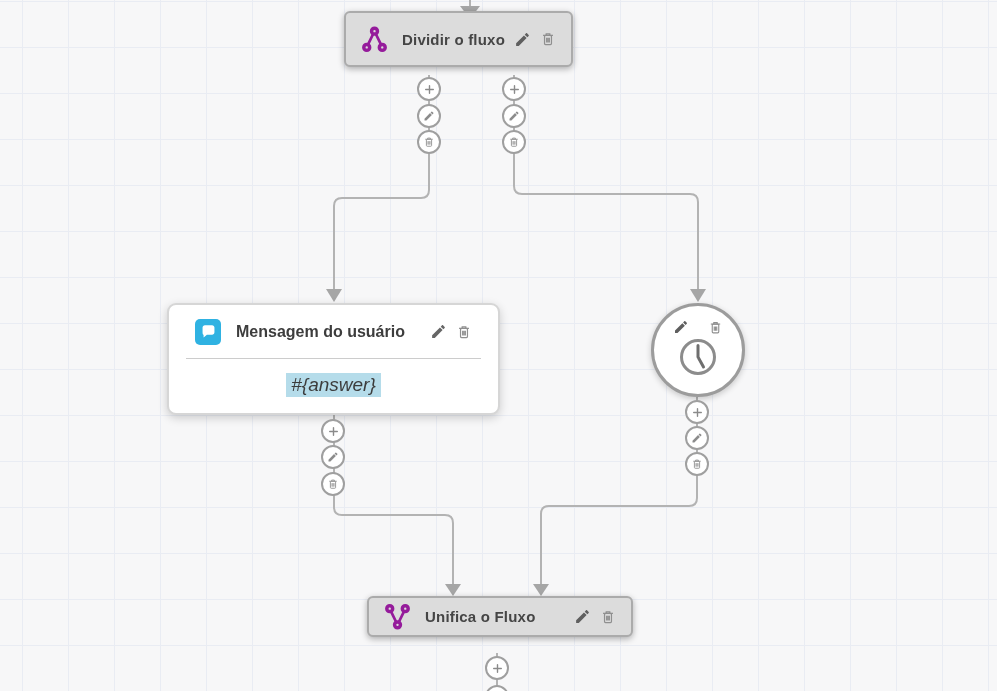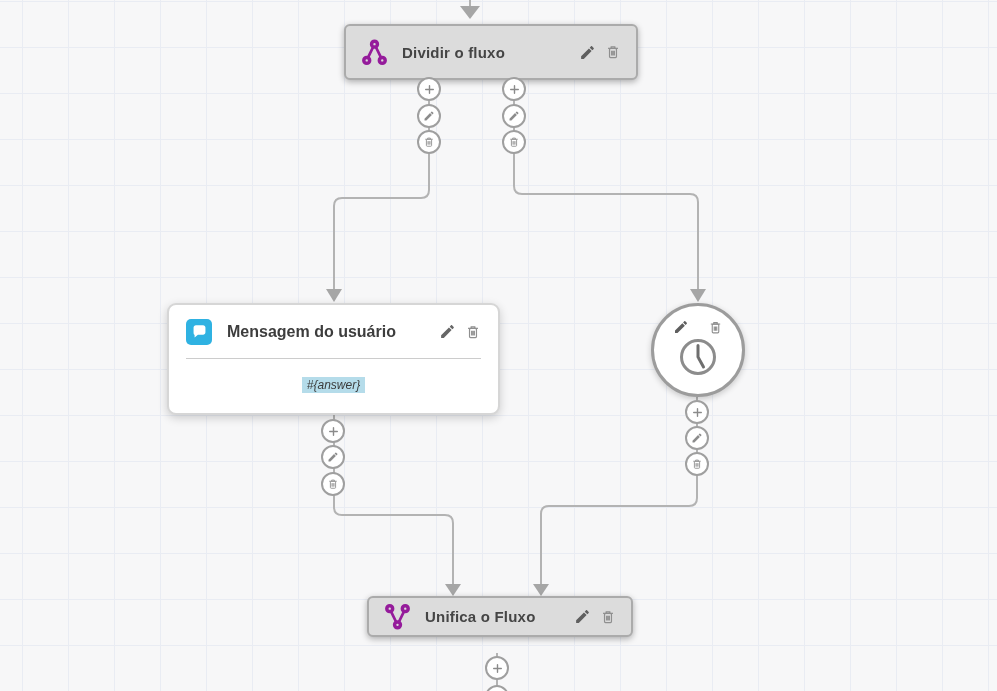--- a/index.html
+++ b/index.html
@@ -31,34 +31,34 @@
     margin-left:14px;letter-spacing:0.2px;
   }
   .node-white{
     background:#ffffff;
     border:2px solid #d6d6d6;
     border-radius:9px;
     box-shadow:0 3px 10px rgba(0,0,0,0.18);
   }
   .wheader{
     display:flex;align-items:center;
-    height:53px;padding:0 17px;
+    height:53px;padding:0 26px;
   }
   .wheader .ntitle{
     flex:1;
     font-size:16px;font-weight:bold;color:#3d3d3d;
     margin-left:15px;
   }
   .divider{border-top:1px solid #cccccc;margin:0 17px;}
   .wbody{
     height:52px;display:flex;align-items:center;justify-content:center;
   }
   .hl{
     background:#b5dcea;
-    font-style:italic;font-size:12px;color:#3c3c3c;
+    font-style:italic;font-size:19px;color:#3c3c3c;
     padding:1px 5px;
   }
   .act{display:inline-flex;align-items:center;justify-content:center;cursor:pointer;}
   .act + .act{margin-left:9px;}
   .chat-badge{
     width:26px;height:26px;border-radius:5px;
     display:flex;align-items:center;justify-content:center;
     flex:0 0 auto;
   }
   .node-circle{
@@ -94,21 +94,21 @@
     </g>
     <g fill="#a6a6a6" stroke="none">
       <polygon points="460,6 480,6 470,19"></polygon>
       <polygon points="326,289 342,289 334,302"></polygon>
       <polygon points="690,289 706,289 698,302"></polygon>
       <polygon points="445,584 461,584 453,596"></polygon>
       <polygon points="533,584 549,584 541,596"></polygon>
     </g>
   </svg>
 
-  <div class="node node-gray" style="left:344px;top:24px;width:294px;height:56px;">
+  <div class="node node-gray" style="left:344px;top:11px;width:229px;height:56px;">
     <span style="display:inline-flex;">
       <svg width="27" height="27" viewBox="0 0 24 24">
         <g stroke="#951b9b" fill="none">
           <path d="M10.9 6.9 L6.3 16.4 M13.1 6.9 L17.7 16.4" stroke-width="2.4"></path>
           <circle cx="12" cy="4.6" r="2.6" stroke-width="3.1"></circle>
           <circle cx="5.1" cy="19" r="2.6" stroke-width="3.1"></circle>
           <circle cx="18.9" cy="19" r="2.6" stroke-width="3.1"></circle>
         </g>
       </svg>
     </span>

